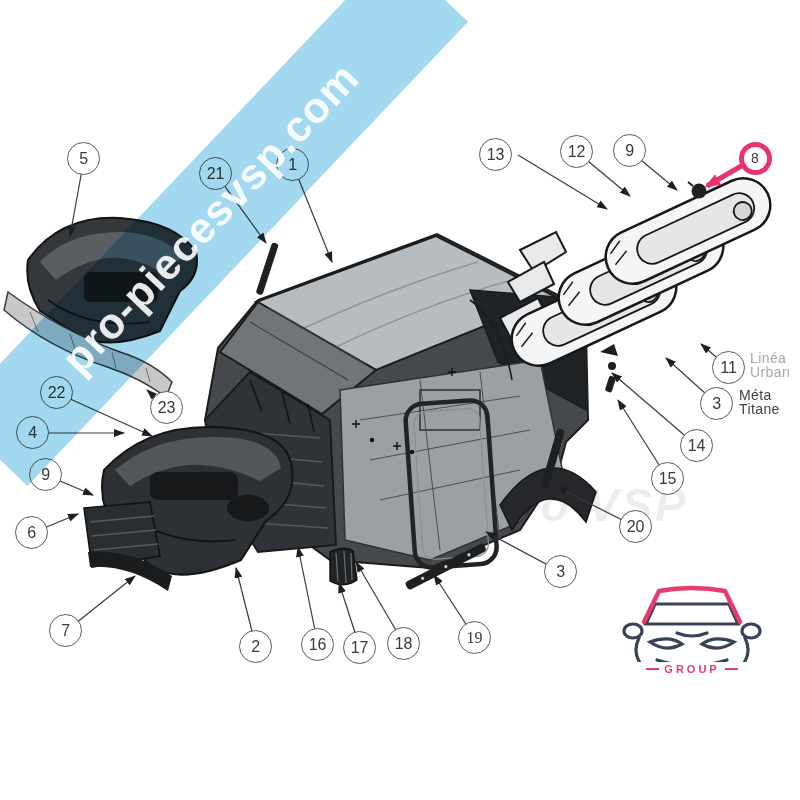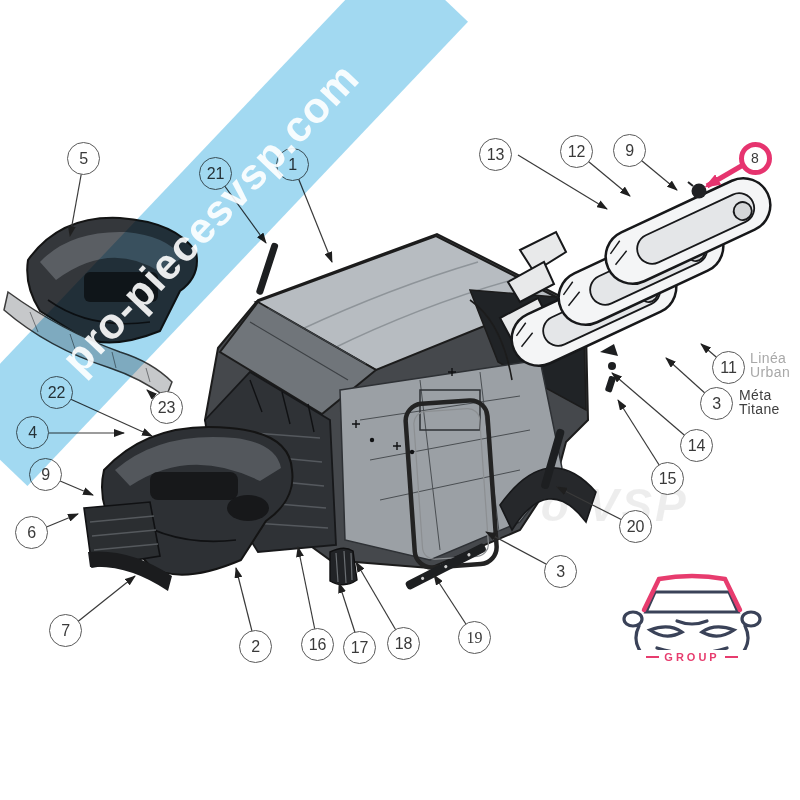--- a/index.html
+++ b/index.html
@@ -32,21 +32,21 @@
              font-weight:700;font-size:43px;letter-spacing:1px;
              color:rgba(255,255,255,.9);white-space:nowrap}
 
   
   .variant-label{position:absolute;font-size:14px;line-height:13.5px;letter-spacing:.4px}
   .variant-label span{display:block}
   .vl-light{color:#a8a8a8}
   .vl-dark{color:#3f3f3f}
 
   
-  .logo{position:absolute;left:596px;top:566px;width:192px;text-align:left}
+  .logo{position:absolute;left:596px;top:578px;width:192px;text-align:left}
   .logo-car{display:block;margin:0 auto}
   .logo-group{display:flex;align-items:center;justify-content:center;gap:5px;
               color:#e73c6e;font-size:11px;font-weight:700;letter-spacing:3px;margin-top:1px}
   .dash{display:inline-block;width:13px;height:2px;background:#e73c6e}
   .logo-pro{position:relative;display:inline-block;font-style:italic;font-weight:700;
             font-size:56px;line-height:.85;color:#3a4258}
   .logo-nut{position:absolute;right:-26px;top:-8px}
   .logo-vsp{font-style:italic;font-weight:700;font-size:57px;line-height:.95;
             letter-spacing:3px;color:#49c7f0;margin-top:1px}
 </style>

